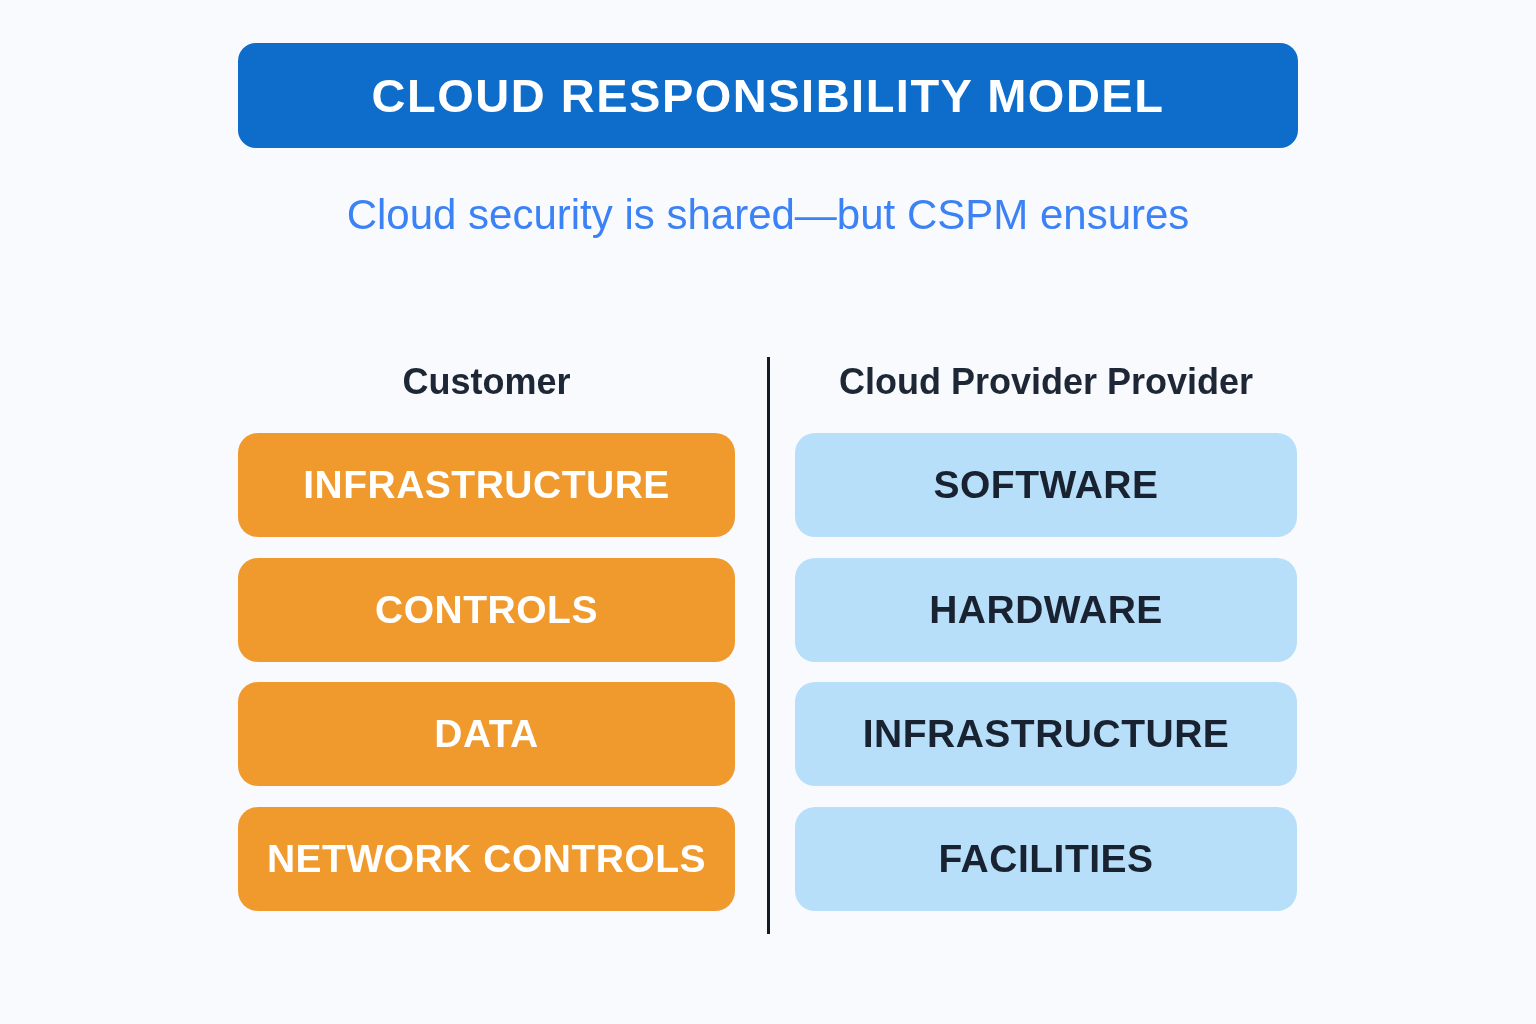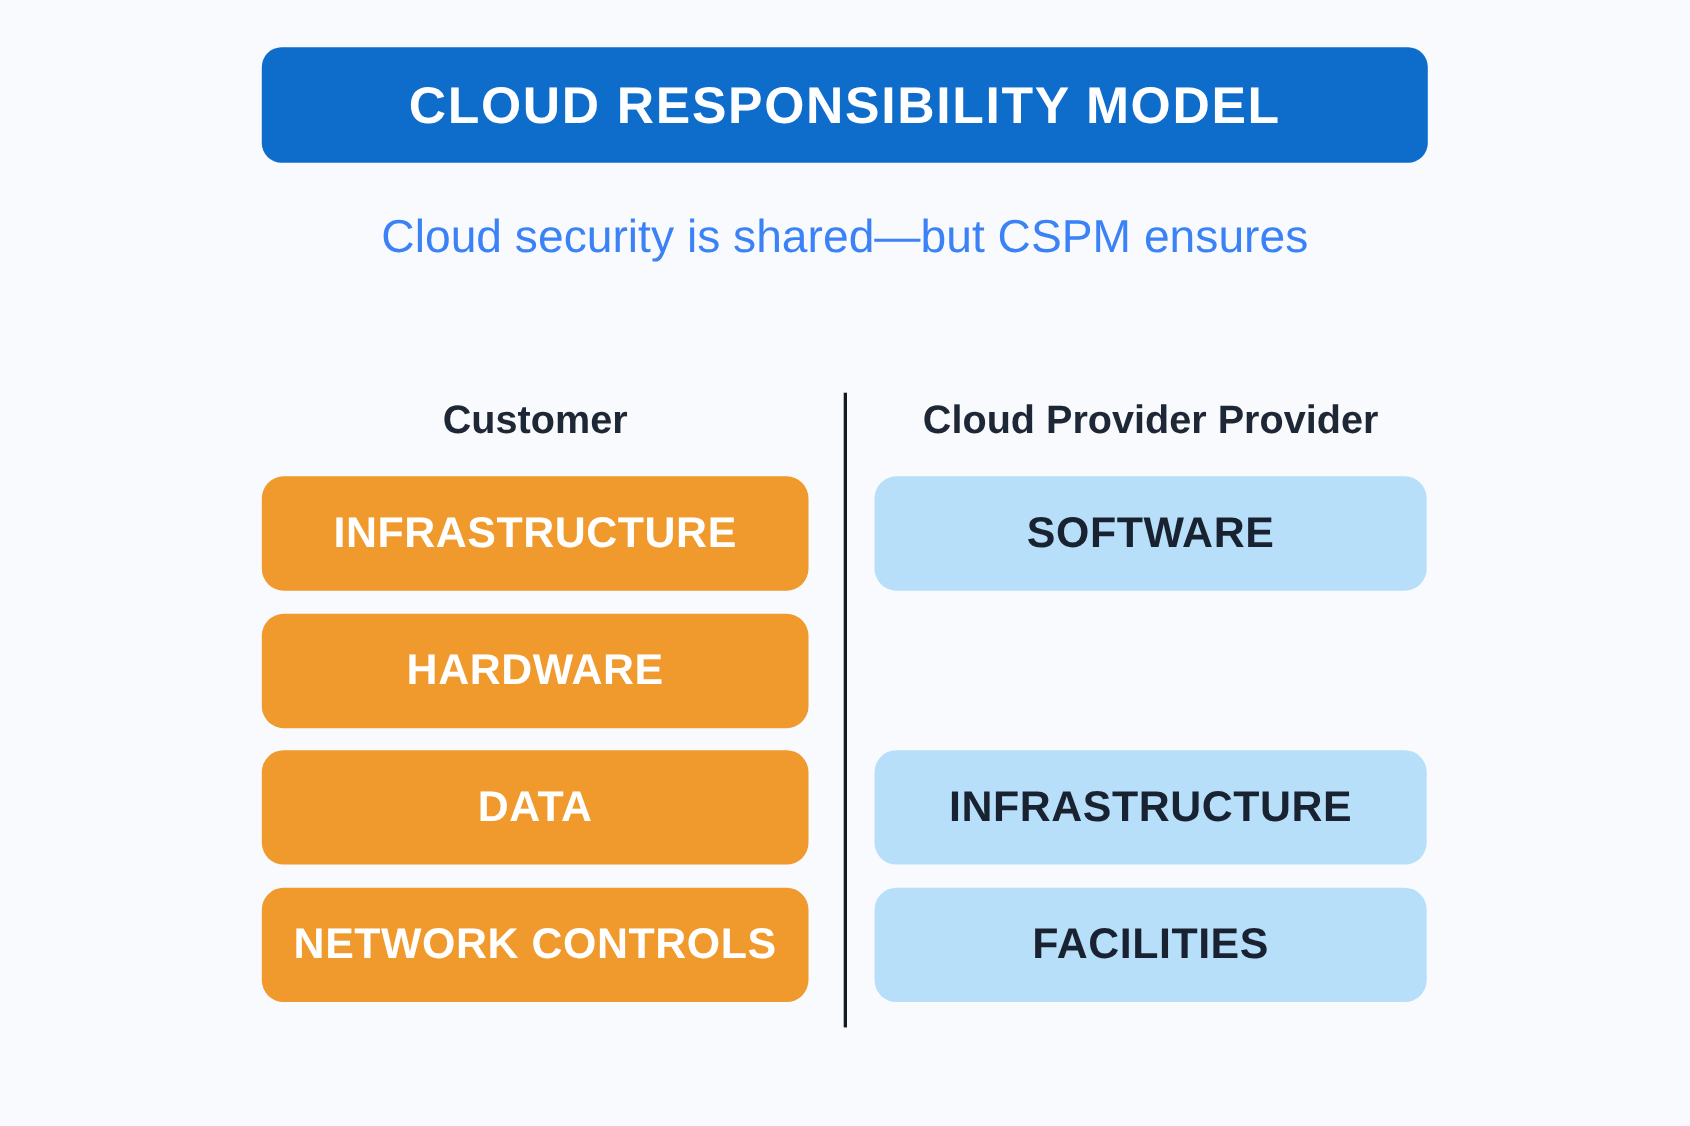--- a/index.html
+++ b/index.html
@@ -99,21 +99,22 @@
     <div>Cloud security is shared—but CSPM ensures</div>
   </div>
 
   <div class="col-heading customer">Customer</div>
 
   <div class="col-heading provider">Cloud Provider Provider</div>
 
   <div class="divider"></div>
 
   <div class="box customer row-0">INFRASTRUCTURE</div>
-  <div class="box customer row-1">HARDWARE</div>
+  <div class="box customer row-1">CONTROLS</div>
   <div class="box customer row-2">DATA</div>
   <div class="box customer row-3">NETWORK CONTROLS</div>
 
   <div class="box provider row-0">SOFTWARE</div>
+  <div class="box provider row-1">HARDWARE</div>
   <div class="box provider row-2">INFRASTRUCTURE</div>
   <div class="box provider row-3">FACILITIES</div>
 
 </div>
 
 </body></html>

